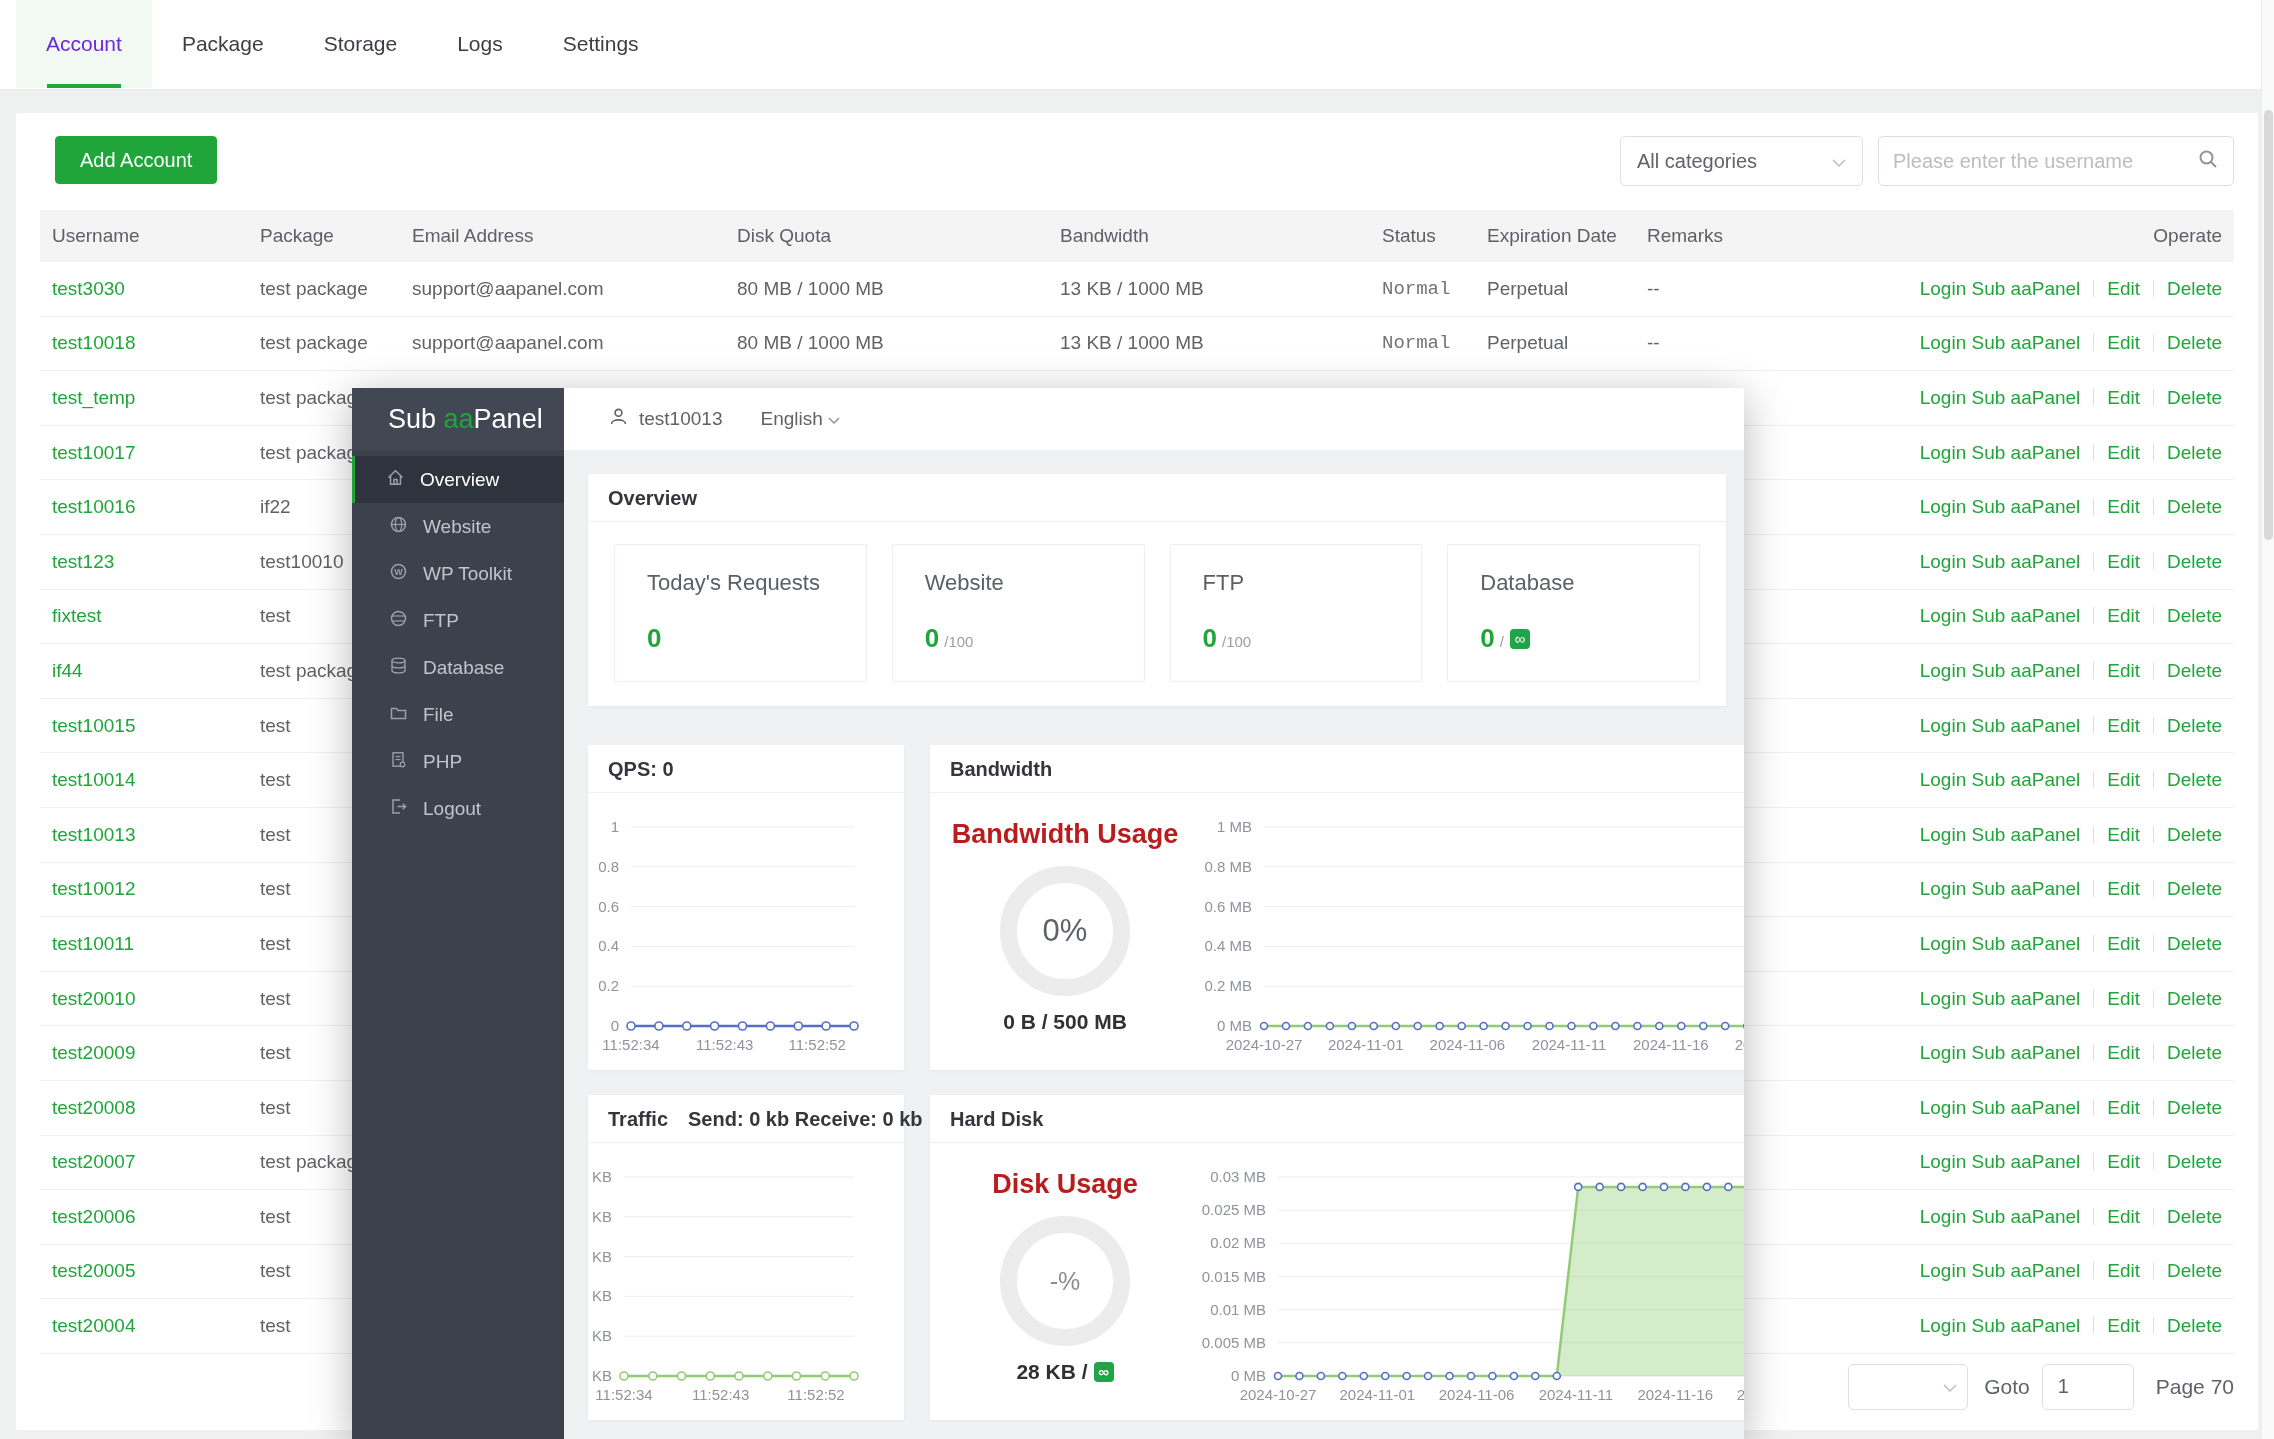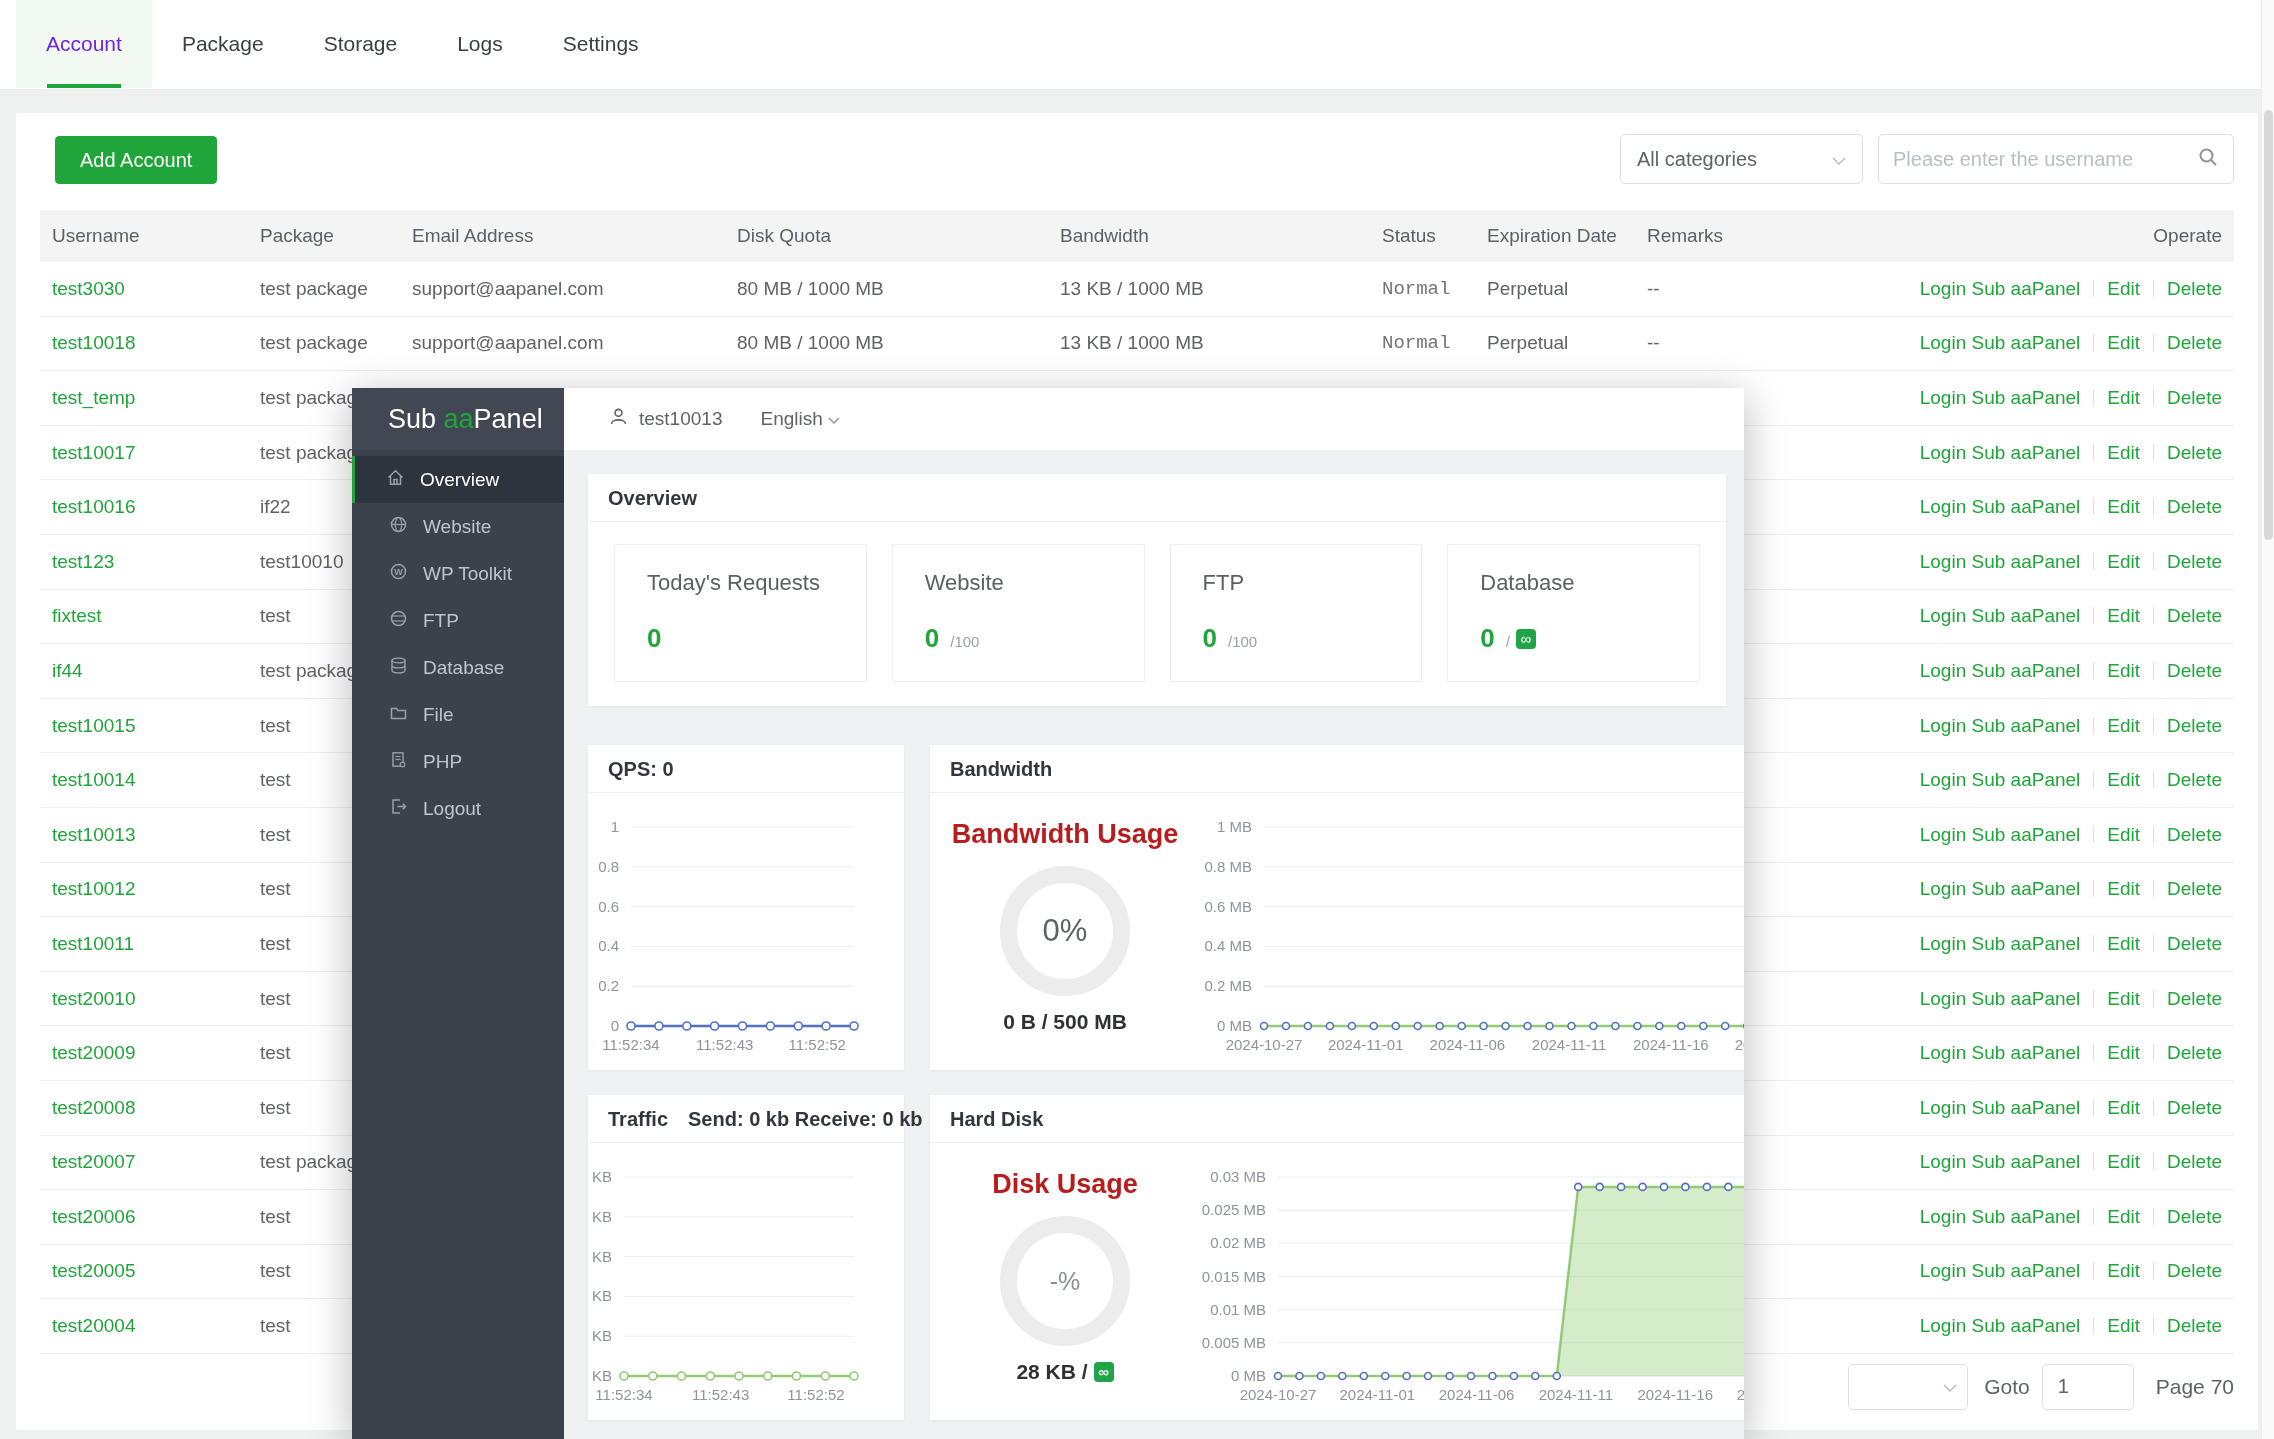--- a/index.html
+++ b/index.html
@@ -7,21 +7,21 @@
   body { font-family:"Liberation Sans", sans-serif; background:#eff0f0; color:#606266; position:relative; }
 
   
   .tabbar { background:#fff; height:90px; border-bottom:1px solid #ececec; padding-left:16px; }
   .tab { display:inline-block; padding:0 30px; line-height:88px; font-size:21px; color:#3c4045; cursor:pointer; position:relative; }
   .tab.active { color:#6d28d9; background:#f2f9f2; }
   .tab.active::after { content:""; position:absolute; left:31px; right:31px; bottom:0; height:4px; background:#20a53a; }
 
   
   .card { position:absolute; left:16px; right:16px; top:113px; height:1317px; background:#fff; border-radius:2px; }
-  .toolbar { display:flex; align-items:flex-end; padding:23px 24px 0 39px; height:71px; }
+  .toolbar { display:flex; align-items:flex-start; padding:23px 24px 0 39px; height:71px; }
   .btn-add { background:#20a53a; border:1px solid #20a53a; color:#fff; font-size:20px; padding:0 24px; height:48px; border-radius:4px; cursor:pointer; font-family:inherit; }
   .toolbar .spacer { flex:1; }
   .sel-cat { width:243px; height:50px; border:1px solid #dcdfe6; border-radius:5px; display:flex; align-items:center; padding:0 16px; font-size:20px; color:#5f6368; margin-right:15px; cursor:pointer; }
   .sel-cat .lbl { flex:1; }
   .searchbox { width:356px; height:50px; border:1px solid #dcdfe6; border-radius:5px; display:flex; align-items:center; padding:0 14px; }
   .searchbox input { flex:1; border:none; outline:none; font-size:20px; color:#606266; font-family:inherit; }
   .searchbox input::placeholder { color:#b9bdc4; }
 
   .tablewrap { margin:26px 24px 0 24px; }
   .thead, .trow { display:grid; grid-template-columns:208px 152px 325px 323px 322px 105px 160px 150px auto; align-items:center; }
@@ -62,21 +62,21 @@
   .mcontent { position:absolute; top:62px; left:0; right:0; bottom:0; padding:24px 18px 0 24px; overflow:hidden; }
 
   .panel { background:#fff; box-shadow:0 1px 3px rgba(0,0,0,0.05); }
   .panel-title { height:48px; line-height:48px; padding:0 20px; font-size:20px; font-weight:bold; color:#33373d; border-bottom:1px solid #f0f0f0; display:flex; gap:20px; white-space:nowrap; }
   .ov-panel { height:232px; margin-bottom:39px; }
   .cards { display:flex; gap:25px; padding:22px 26px; }
   .ocard { width:300px; height:138px; border:1px solid #ebeef5; border-radius:2px; padding:25px 32px; }
   .ocard .ct { font-size:22px; color:#5c6066; }
   .ocard .cv { margin-top:27px; display:flex; align-items:baseline; }
   .ocard .num { font-size:26px; font-weight:bold; color:#20a53a; }
-  .ocard .den { font-size:15px; color:#9a9ea6; margin-left:11px; }
+  .ocard .den { font-size:15px; color:#9a9ea6; margin-left:5px; }
   .badge-inf { display:inline-block; width:20px; height:20px; background:#21a348; border-radius:4px; color:#fff; font-size:15px; line-height:20px; text-align:center; margin-left:6px; align-self:center; }
 
   .chartrow { display:flex; gap:26px; margin-bottom:25px;margin-top:24px; }
   .panel-sm { width:316px; height:325px; flex:0 0 auto; }
   .panel-lg { flex:1; height:325px; }
   .chart { height:277px; width:100%; }
   .lg-body { display:flex; height:277px; }
   .donut-block { width:270px; flex:0 0 auto; text-align:center; padding-top:26px; }
   .db-title { font-size:27px; font-weight:bold; color:#b91c1c; }
   .donut { width:130px; height:130px; border-radius:50%; border:17px solid #ececec; margin:16px auto 0; display:flex; align-items:center; justify-content:center; }

